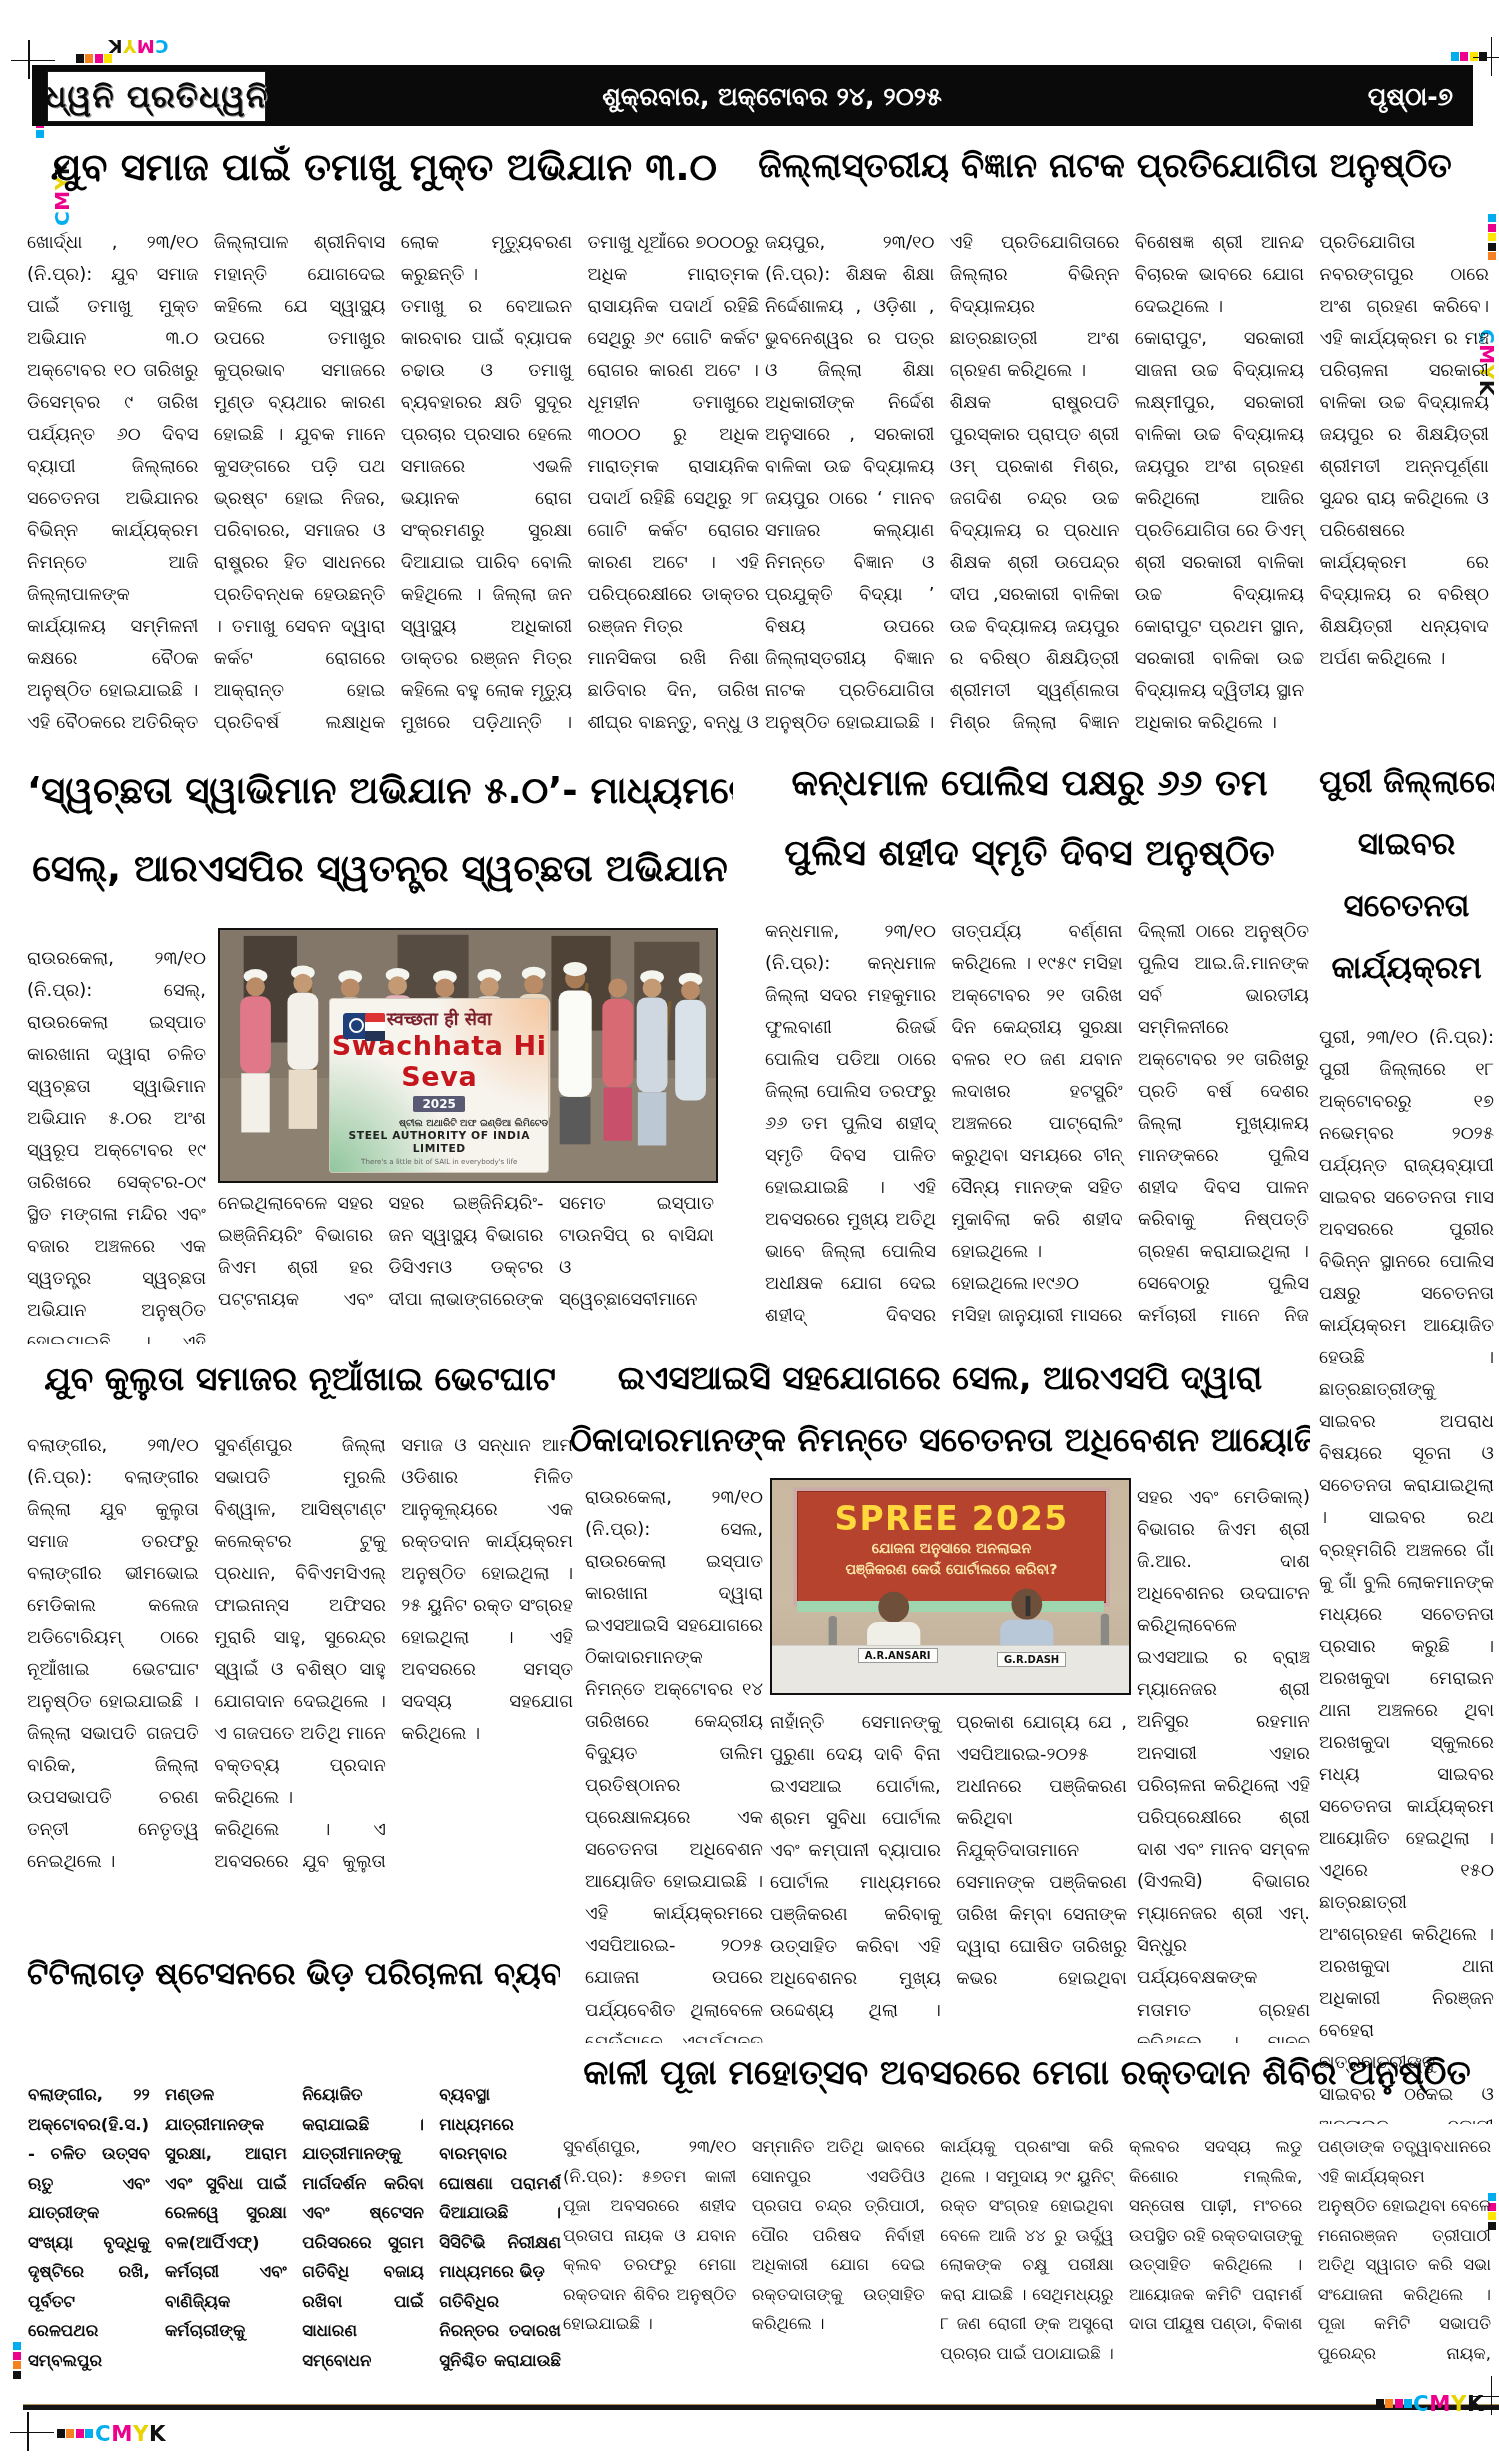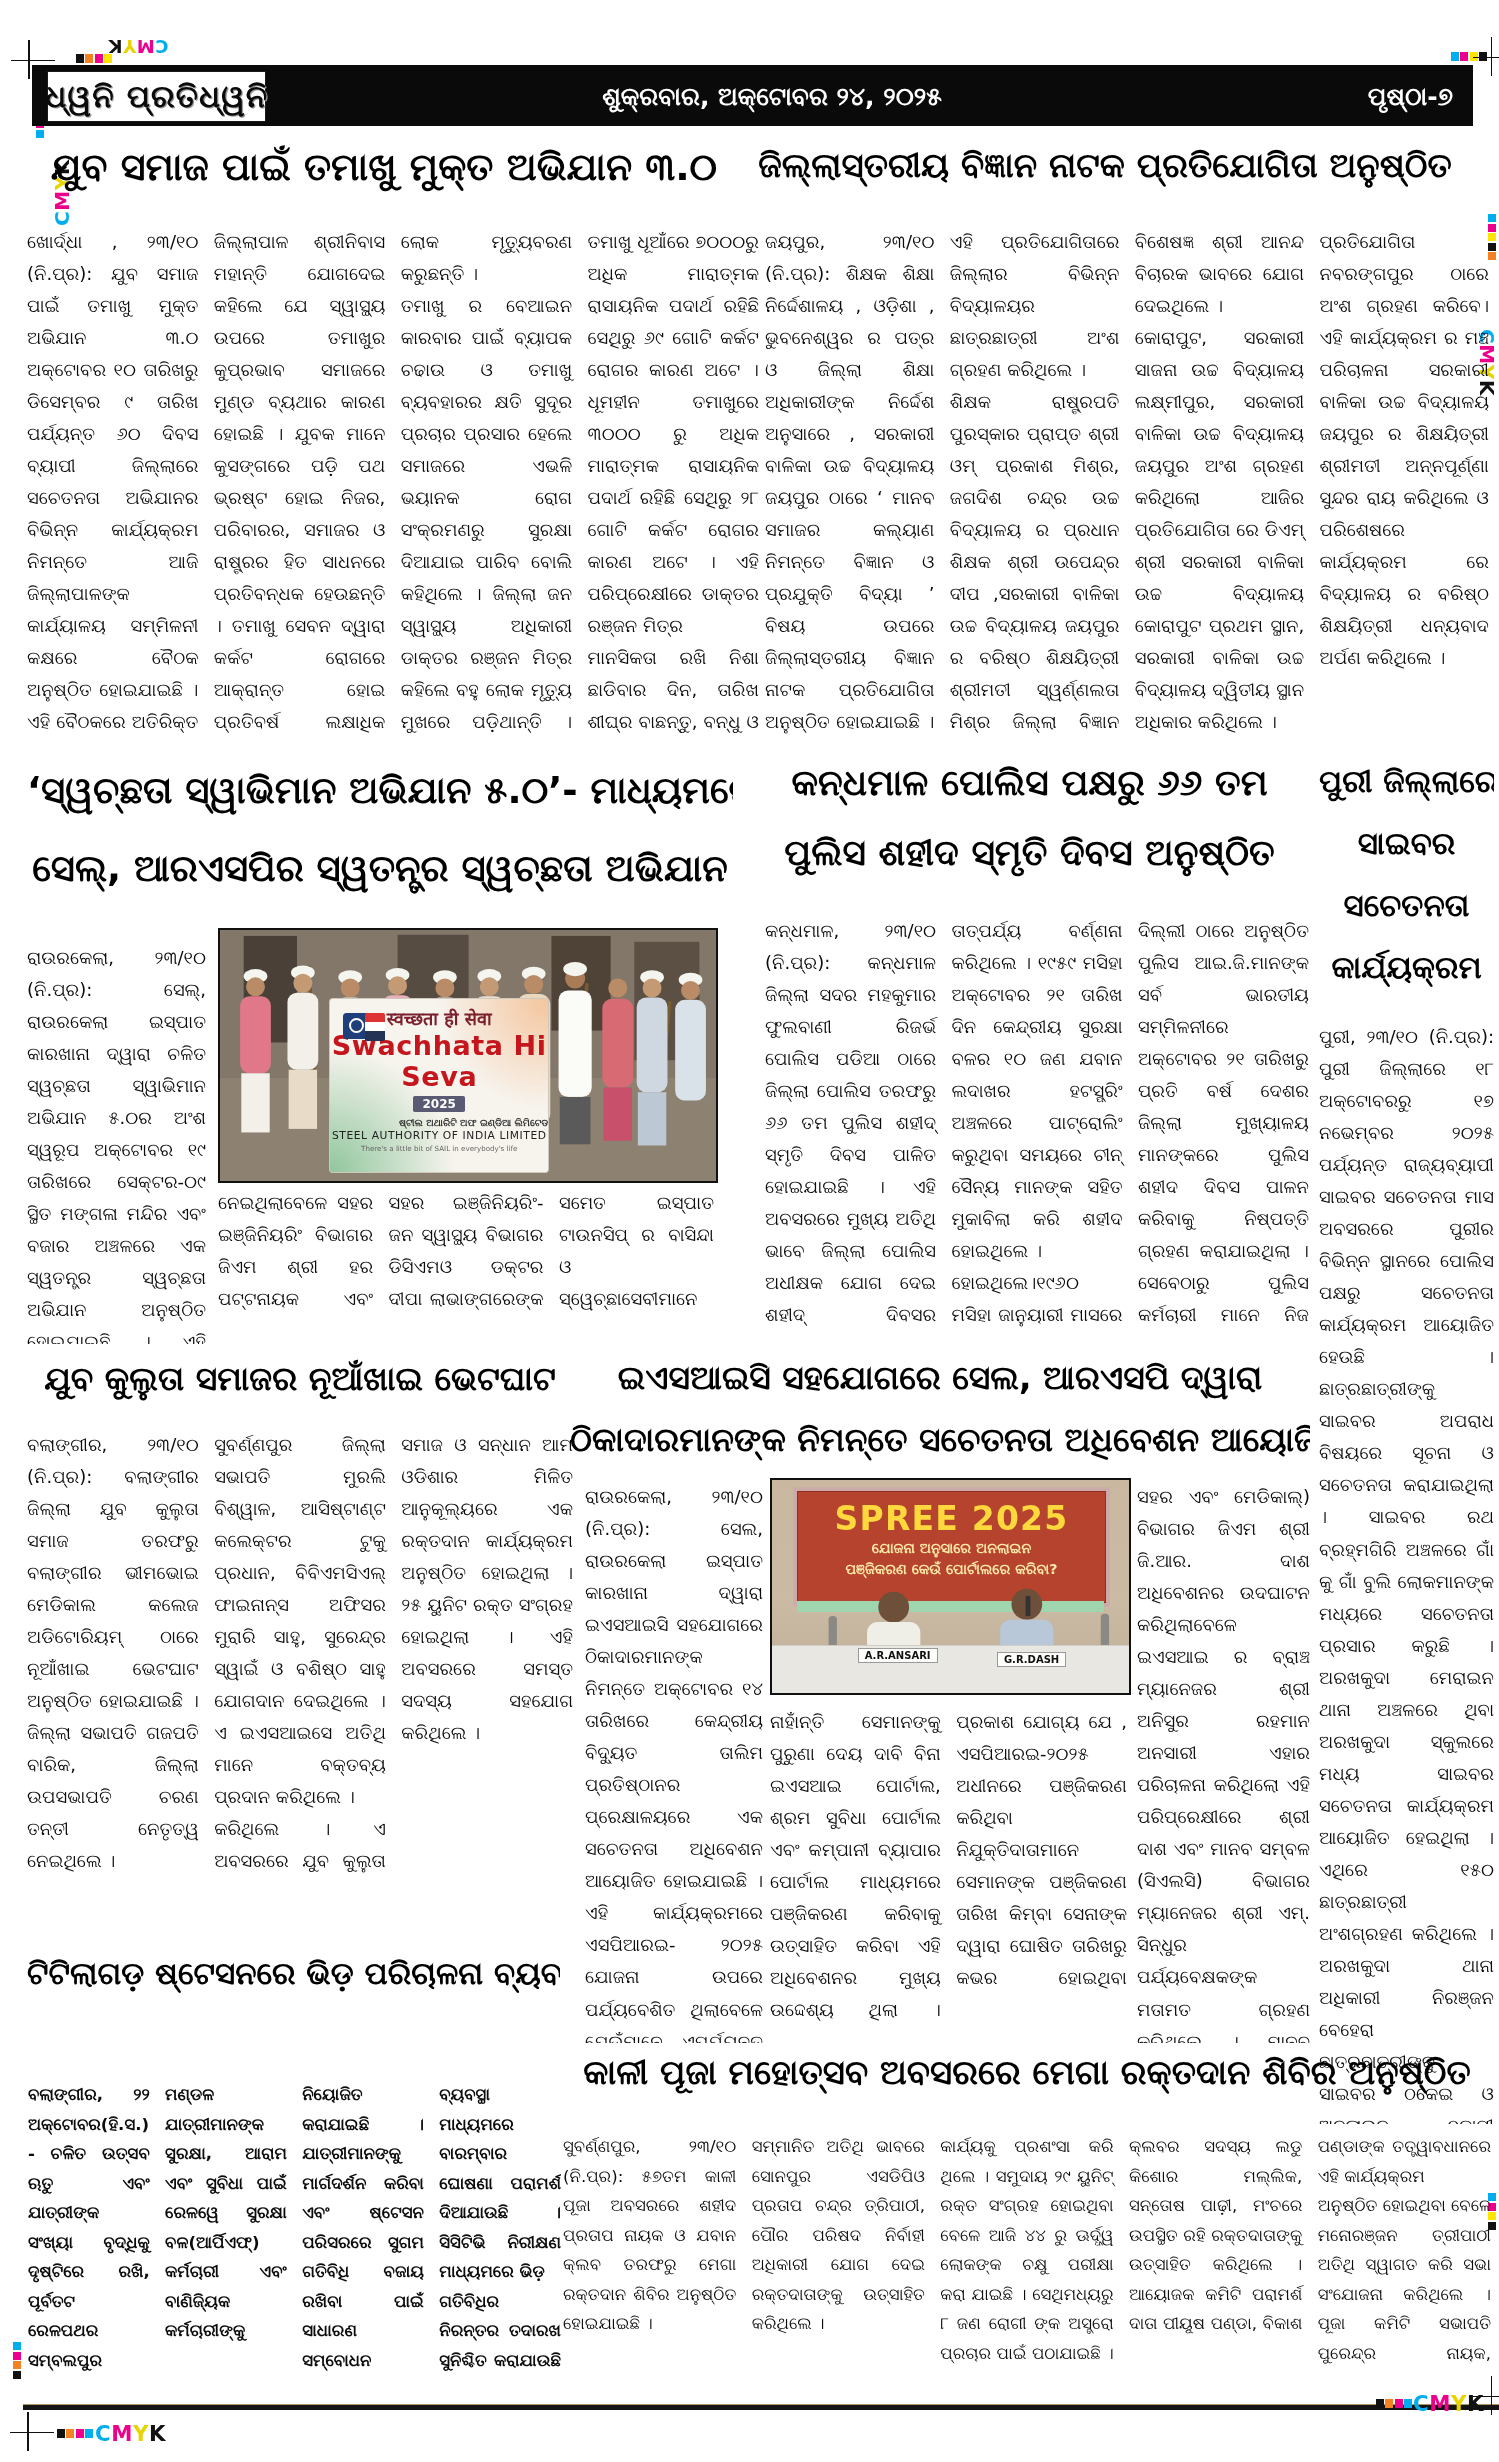--- a/index.html
+++ b/index.html
@@ -28,21 +28,21 @@
   .banner{position:absolute;left:22%;top:27%;width:44%;height:66%;
           background:
             radial-gradient(circle at 0% 100%, rgba(60,160,90,.55), rgba(255,255,255,0) 45%),
             radial-gradient(circle at 100% 0%, rgba(240,140,60,.45), rgba(255,255,255,0) 40%),
             #f7f4ee;
           border:1.2px solid #cfc8bc;border-radius:3.6px;text-align:center;padding-top:1.5%;}
   .banner-hi{color:#7a1f2b;font-weight:800;font-size:18px;}
   .banner-en{color:#c4161c;font-weight:800;font-size:27px;letter-spacing:0.6px;}
   .banner-year{display:inline-block;background:#5a5a74;color:#fff;font-size:12px;font-weight:700;padding:1.2px 9.5px;margin-top:3.6px;border-radius:1.8px;}
   .banner-org1{color:#333;font-size:9.5px;margin-top:4.7px;font-weight:600;text-align:right;}
-  .banner-org2{color:#222;font-size:10.7px;font-weight:400;letter-spacing:0.6px;}
+  .banner-org2{color:#222;font-size:10.7px;font-weight:700;letter-spacing:0.6px;}
   .banner-tag{color:#666;font-size:7.1px;margin-top:2.4px;}
   .sail-chip{position:absolute;left:6%;top:8%;width:26px;height:26px;background:#1e3f7a;border-radius:3.6px;}
   .sail-chip:after{content:"";position:absolute;inset:5.3px;border:2.4px solid #fff;border-radius:50%;}
   .flag-chip{position:absolute;left:16%;top:8%;width:20px;height:28.4px;background:linear-gradient(180deg,#d33 33%,#fff 33%,#fff 66%,#235 66%);border-radius:1.8px;}
   .photo2{background:linear-gradient(180deg,#c9b79f 0%,#cbbaa4 55%,#bfae97 100%);}
   .screen{position:absolute;left:7%;top:5%;width:86%;height:52%;background:#b5432e;border:1.8px solid #8e2f1e;
           text-align:center;box-shadow:0 0 0 3.6px #caa;}
   .screen-title{color:#ffd83d;font-weight:900;font-size:33px;margin-top:7.1px;letter-spacing:1.2px;}
   .screen-line{color:#ffe9a8;font-weight:700;font-size:14.2px;line-height:1.5;}
   .greenstrip{position:absolute;left:7%;top:57%;width:86%;height:5%;background:#9fd6b0;}
@@ -230,21 +230,21 @@
   <div class="hl hl-left" style="font-size:31px;height:62px;">ପୁରୀ ଜିଲ୍ଲାରେ</div>
   <div class="hl hl-left" style="font-size:31px;height:62px;">ସାଇବର</div>
   <div class="hl hl-left" style="font-size:31px;height:62px;">ସଚେତନତା</div>
   <div class="hl hl-left" style="font-size:31px;height:62px;">କାର୍ଯ୍ୟକ୍ରମ</div>
 </div>
 <div class="abs btxt" style="left:1319px;top:1021px;width:175px;height:1103px;">ପୁରୀ, ୨୩/୧୦ (ନି.ପ୍ର): ପୁରୀ ଜିଲ୍ଲାରେ ୧୮ ଅକ୍ଟୋବରରୁ ୧୭ ନଭେମ୍ବର ୨୦୨୫ ପର୍ଯ୍ୟନ୍ତ ରାଜ୍ୟବ୍ୟାପୀ ସାଇବର ସଚେତନତା ମାସ ଅବସରରେ ପୁରୀର ବିଭିନ୍ନ ସ୍ଥାନରେ ପୋଲିସ ପକ୍ଷରୁ ସଚେତନତା କାର୍ଯ୍ୟକ୍ରମ ଆୟୋଜିତ ହେଉଛି । ଛାତ୍ରଛାତ୍ରୀଙ୍କୁ ସାଇବର ଅପରାଧ ବିଷୟରେ ସୂଚନା ଓ ସଚେତନତା କରାଯାଇଥିଲା । ସାଇବର ରଥ ବ୍ରହ୍ମଗିରି ଅଞ୍ଚଳରେ ଗାଁ କୁ ଗାଁ ବୁଲି ଲୋକମାନଙ୍କ ମଧ୍ୟରେ ସଚେତନତା ପ୍ରସାର କରୁଛି । ଅରଖକୁଦା ମେରାଇନ ଥାନା ଅଞ୍ଚଳରେ ଥିବା ଅରଖକୁଦା ସ୍କୁଲରେ ମଧ୍ୟ ସାଇବର ସଚେତନତା କାର୍ଯ୍ୟକ୍ରମ ଆୟୋଜିତ ହେଇଥିଲା । ଏଥିରେ ୧୫୦ ଛାତ୍ରଛାତ୍ରୀ ଅଂଶଗ୍ରହଣ କରିଥିଲେ । ଅରଖକୁଦା ଥାନା ଅଧିକାରୀ ନିରଞ୍ଜନ ବେହେରା ଛାତ୍ରଛାତ୍ରୀଙ୍କୁ ସାଇବର ଠକେଇ ଓ ଅନଲାଇନ ଠକାମୀ ସଂପର୍କିତ ସଚେତନତା ସୂଚନା ପ୍ରଦାନ କରିଥିଲେ । ଏହି ସାଇବର ସଚେତନତା ମାସର ଲକ୍ଷ୍ୟ ହେଉଛି ସାଧାରଣ ଲୋକଙ୍କୁ ସାଇବର ଅପରାଧ ଠକାମୀ ଓ ଡିଜିଟାଲ ସୁରକ୍ଷା ବିଷୟରେ ସଚେତନ କରିବା । ଏହା ସହ ଯଦି କୌଣସି ଏହିପରି ସମସ୍ୟା ଆସେ ତେବେ ୮୨୮୦୪୯୧୩୦୦ ଯୋଗାଯୋଗ କରିବାକୁ ପୁରୀ ପୋଲିସ ପକ୍ଷରୁ ଅନୁରୋଧ କରାଯାଇଛି ।</div>
 
 <div class="abs hl" style="left:27px;top:1359px;width:546px;height:63px;font-size:33px;">ଯୁବ କୁଲୁତା ସମାଜର ନୂଆଁଖାଇ ଭେଟଘାଟ</div>
 <div class="abs btxt cols3" style="left:27px;top:1429px;width:546px;height:458px;">
   <div>ବଲାଙ୍ଗୀର, ୨୩/୧୦ (ନି.ପ୍ର): ବଲାଙ୍ଗୀର ଜିଲ୍ଲା ଯୁବ କୁଲୁତା ସମାଜ ତରଫରୁ ବଲାଙ୍ଗୀର ଭୀମଭୋଇ ମେଡିକାଲ କଲେଜ ଅଡିଟୋରିୟମ୍ ଠାରେ ନୂଆଁଖାଇ ଭେଟଘାଟ ଅନୁଷ୍ଠିତ ହୋଇଯାଇଛି । ଜିଲ୍ଲା ସଭାପତି ଗଜପତି ବାରିକ, ଜିଲ୍ଲା ଉପସଭାପତି ଚରଣ ତନ୍ତୀ ନେତୃତ୍ୱ ନେଇଥିଲେ ।</div>
-  <div>ସୁବର୍ଣ୍ଣପୁର ଜିଲ୍ଲା ସଭାପତି ମୁରଲି ବିଶ୍ୱାଳ, ଆସିଷ୍ଟାଣ୍ଟ କଲେକ୍ଟର ଟୁକୁ ପ୍ରଧାନ, ବିବିଏମସିଏଲ୍ ଫାଇନାନ୍ସ ଅଫିସର ମୁରାରି ସାହୁ, ସୁରେନ୍ଦ୍ର ସ୍ୱାଇଁ ଓ ବଶିଷ୍ଠ ସାହୁ ଯୋଗଦାନ ଦେଇଥିଲେ । ଏ ଇଏସଆଇସେ ଅତିଥି ମାନେ ବକ୍ତବ୍ୟ ପ୍ରଦାନ କରିଥିଲେ ।</div>
+  <div>ସୁବର୍ଣ୍ଣପୁର ଜିଲ୍ଲା ସଭାପତି ମୁରଲି ବିଶ୍ୱାଳ, ଆସିଷ୍ଟାଣ୍ଟ କଲେକ୍ଟର ଟୁକୁ ପ୍ରଧାନ, ବିବିଏମସିଏଲ୍ ଫାଇନାନ୍ସ ଅଫିସର ମୁରାରି ସାହୁ, ସୁରେନ୍ଦ୍ର ସ୍ୱାଇଁ ଓ ବଶିଷ୍ଠ ସାହୁ ଯୋଗଦାନ ଦେଇଥିଲେ । ଏ ଗଜପତେ ଅତିଥି ମାନେ ବକ୍ତବ୍ୟ ପ୍ରଦାନ କରିଥିଲେ ।</div>
   <div>କରିଥିଲେ । ଏ ଅବସରରେ ଯୁବ କୁଲୁତା ସମାଜ ଓ ସନ୍ଧାନ ଆମ ଓଡିଶାର ମିଳିତ ଆନୁକୂଲ୍ୟରେ ଏକ ରକ୍ତଦାନ କାର୍ଯ୍ୟକ୍ରମ ଅନୁଷ୍ଠିତ ହୋଇଥିଲା । ୨୫ ୟୁନିଟ ରକ୍ତ ସଂଗ୍ରହ ହୋଇଥିଲା । ଏହି ଅବସରରେ ସମସ୍ତ ସଦସ୍ୟ ସହଯୋଗ କରିଥିଲେ ।</div>
 </div>
 
 <div class="abs hl" style="left:570px;top:1358px;width:740px;height:59px;font-size:33px;">ଇଏସଆଇସି ସହଯୋଗରେ ସେଲ, ଆରଏସପି ଦ୍ୱାରା</div>
 <div class="abs hl" style="left:570px;top:1420px;width:740px;height:59px;font-size:33px;">ଠିକାଦାରମାନଙ୍କ ନିମନ୍ତେ ସଚେତନତା ଅଧିବେଶନ ଆୟୋଜିତ</div>
 <div class="abs btxt" style="left:585px;top:1481px;width:178px;height:562px;">ରାଉରକେଲା, ୨୩/୧୦ (ନି.ପ୍ର): ସେଲ, ରାଉରକେଲା ଇସ୍ପାତ କାରଖାନା ଦ୍ୱାରା ଇଏସଆଇସି ସହଯୋଗରେ ଠିକାଦାରମାନଙ୍କ ନିମନ୍ତେ ଅକ୍ଟୋବର ୧୪ ତାରିଖରେ କେନ୍ଦ୍ରୀୟ ବିଦ୍ୟୁତ ତାଲିମ ପ୍ରତିଷ୍ଠାନର ପ୍ରେକ୍ଷାଳୟରେ ଏକ ସଚେତନତା ଅଧିବେଶନ ଆୟୋଜିତ ହୋଇଯାଇଛି । ଏହି କାର୍ଯ୍ୟକ୍ରମରେ ଏସପିଆରଇ- ୨୦୨୫ ଯୋଜନା ଉପରେ ପର୍ଯ୍ୟବେଶିତ ଥିଲାବେଳେ ଯେଉଁମାନେ ଏପର୍ଯ୍ୟନ୍ତ ଇଏସଆଇସି ସହିତ ଜଡିତ</div>
 
 <div class="abs photo photo2" style="left:770px;top:1478px;width:357px;height:213px;">
   <div class="screen">
     <div class="screen-title">SPREE 2025</div>

